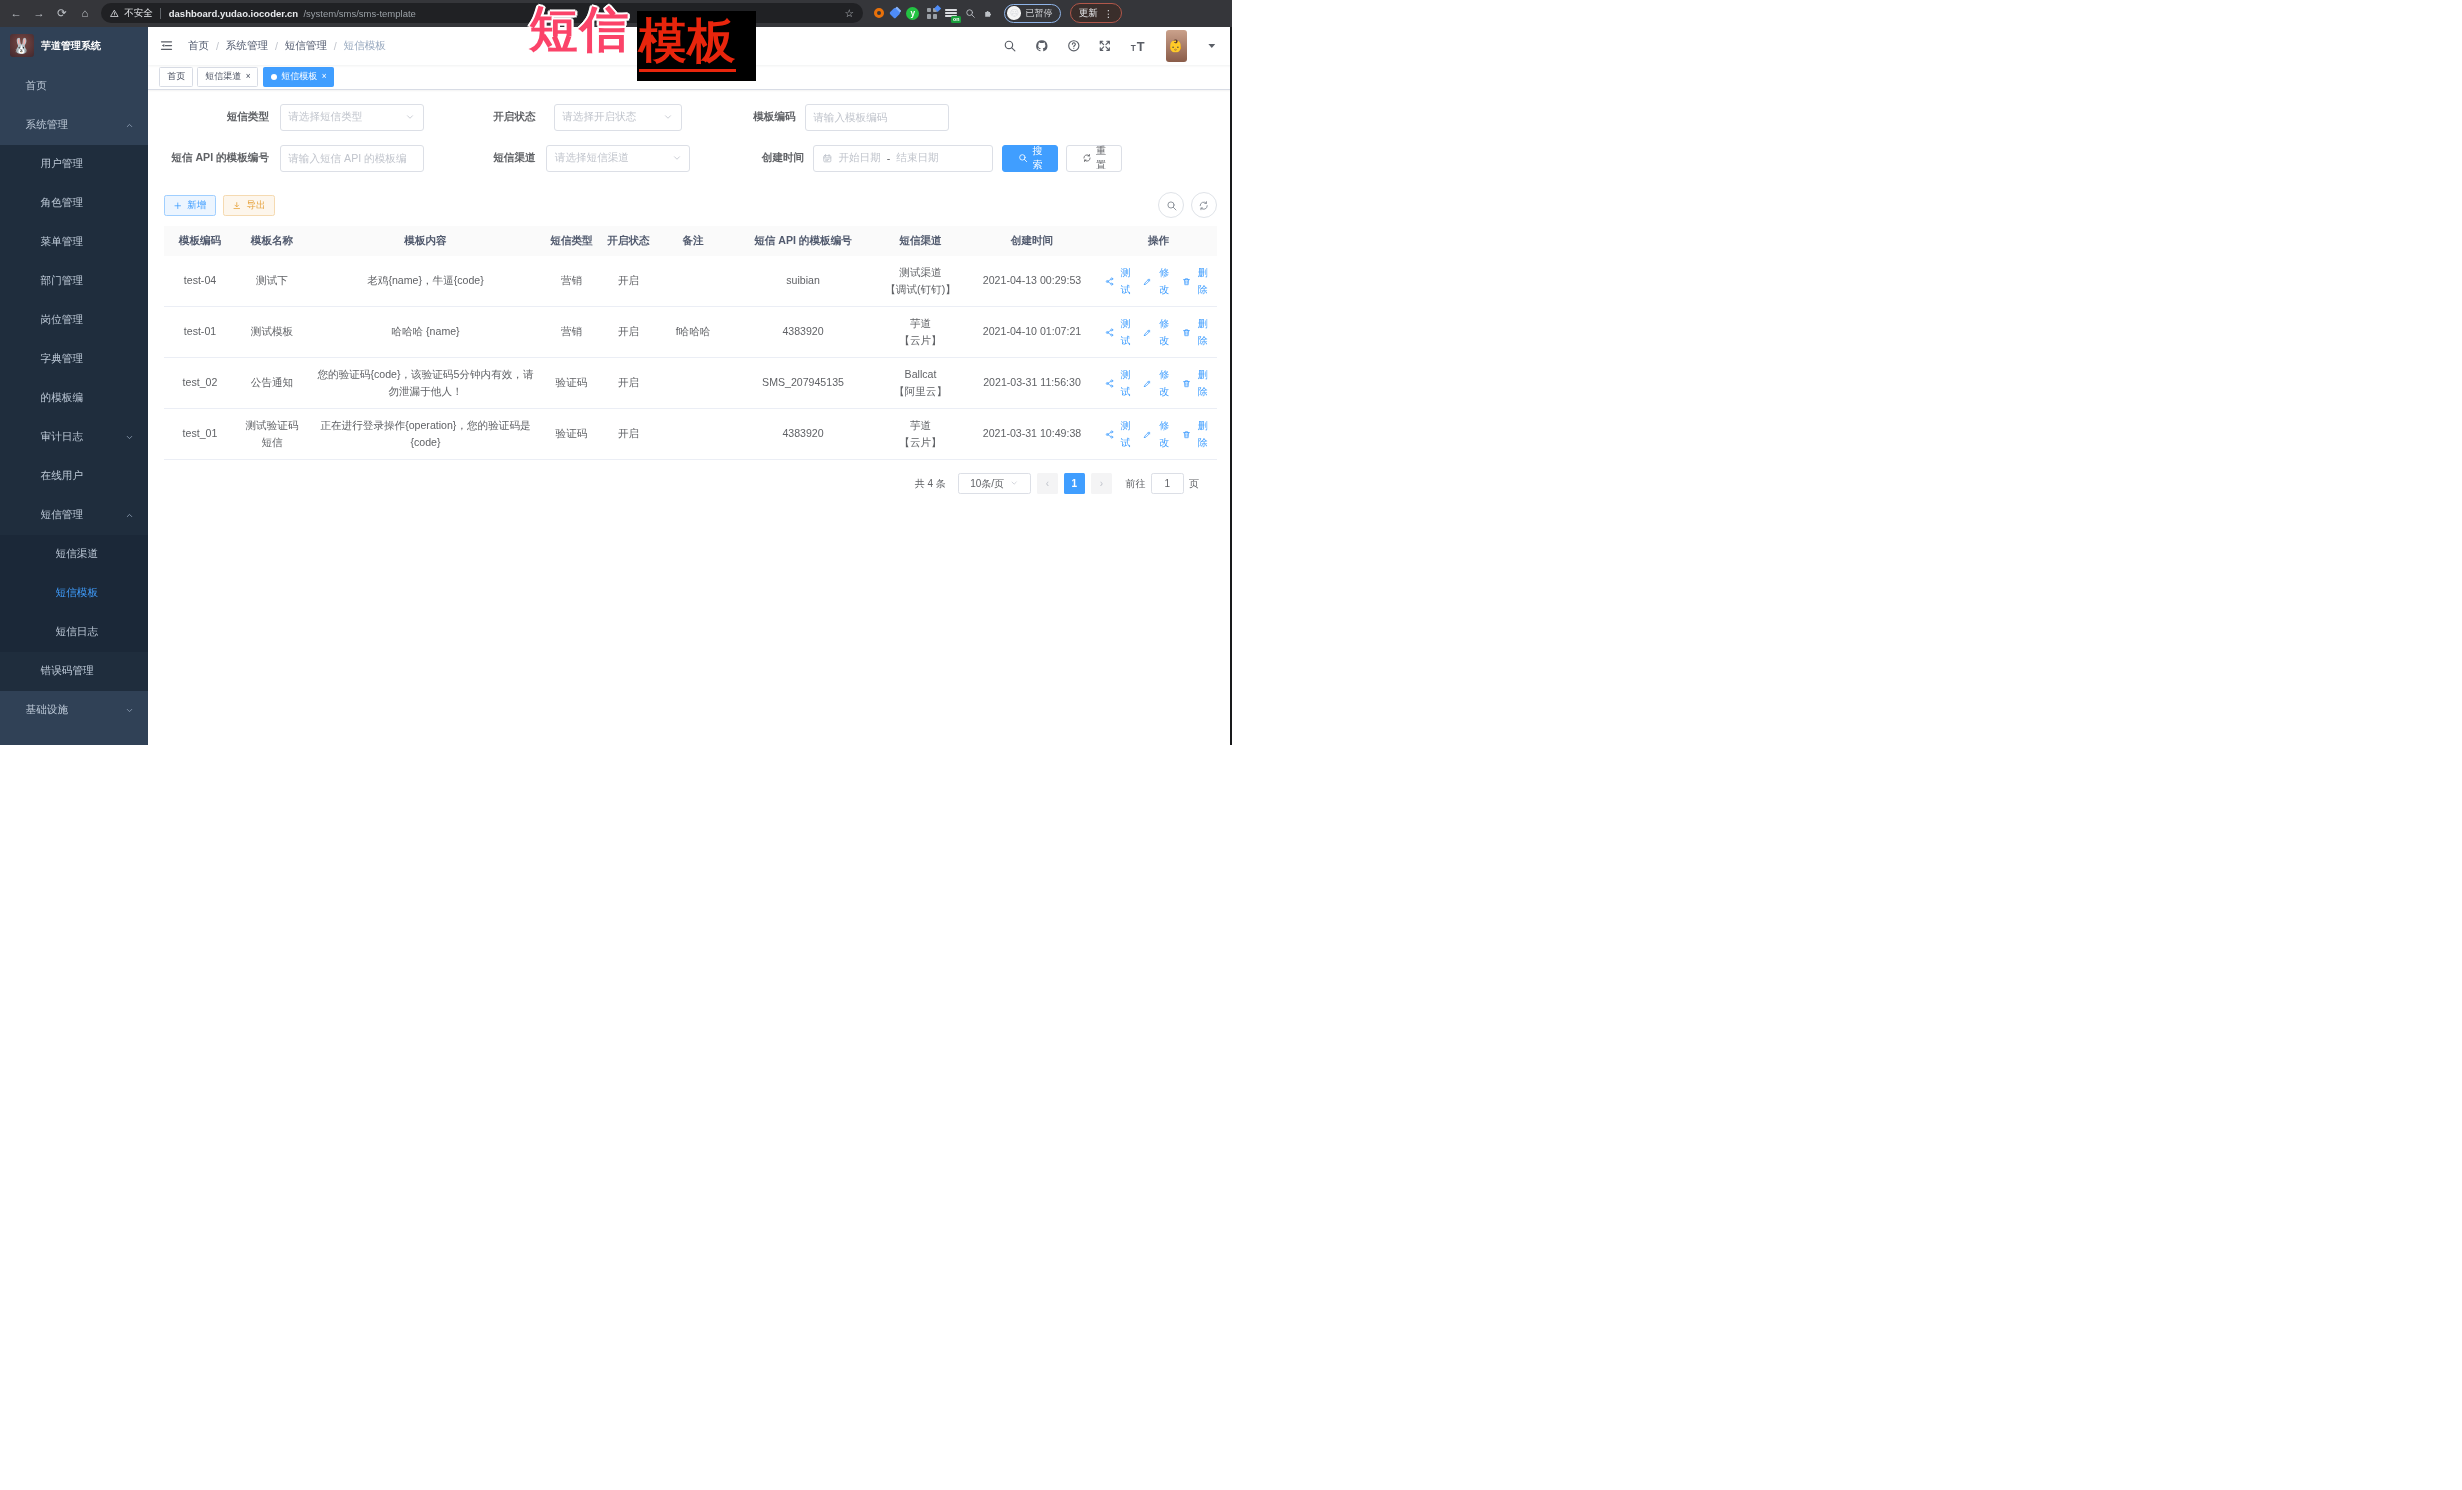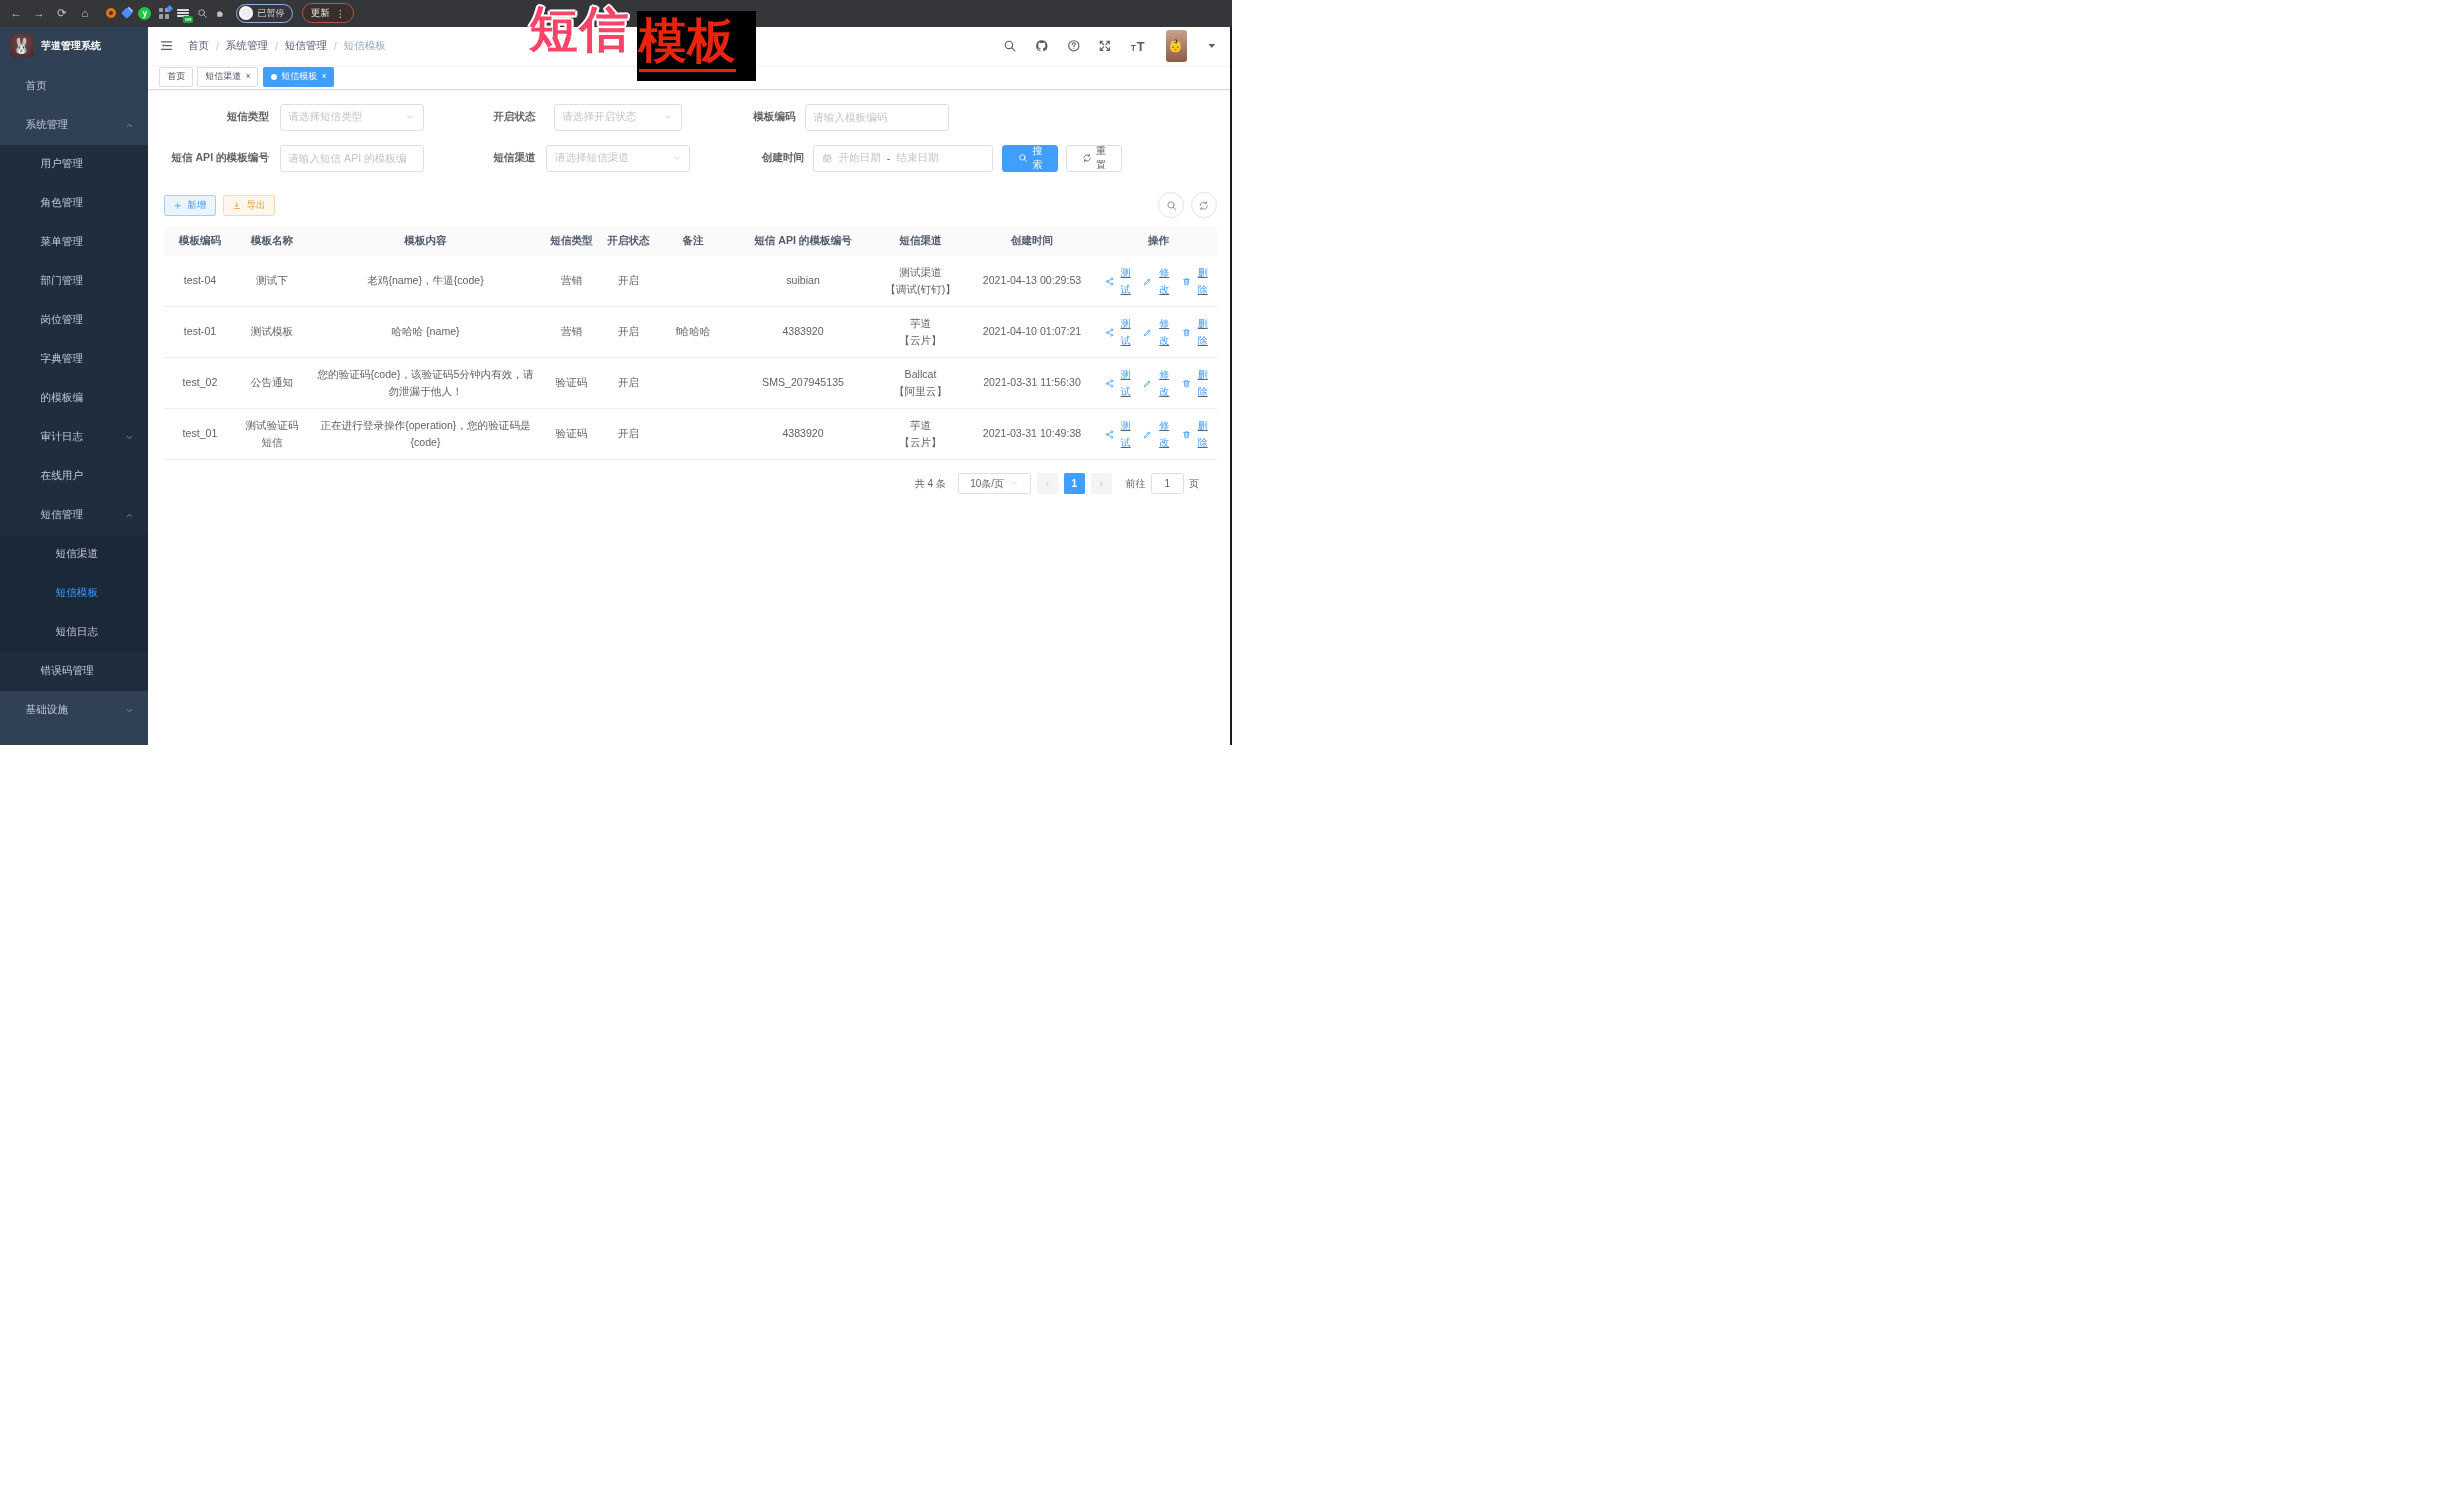--- a/index.html
+++ b/index.html
@@ -109,21 +109,21 @@
   .tool-right { margin-left:auto; display:flex; gap:6.8px; }
 
   .dtable { margin-top:7.6px; width:1053px; font-size:10.6px; color:#606266; }
   .t-head { display:flex; background:#fafafa; height:30px; align-items:center; color:#515a6e; font-weight:bold; }
   .t-head .th, .t-row .td { display:flex; align-items:center; justify-content:center; text-align:center;
           padding:0 4.5px; line-height:17.4px; }
   .t-row { display:flex; min-height:51px; align-items:center; border-bottom:0.8px solid #ebeef5; }
   .t-row .td { flex-wrap:wrap; }
   .act-link { color:#409eff; font-size:10px; display:inline-flex; align-items:center; gap:2.3px; cursor:pointer; }
   .act-link .icon { font-size:9px; }
-  .td .actions { display:flex; gap:7.6px; justify-content:space-between; width:100%;text-decoration:underline; }
+  .td .actions { display:flex; gap:7.6px; justify-content:space-between; width:100%; }
   .chan { width:100%; text-align:center; line-height:16.7px; }
 
   .pagination { margin-top:13px; display:flex; align-items:center; justify-content:flex-end; gap:6px;
           font-size:10px; color:#606266; padding-right:18px; }
   .pg-total { margin-right:6px; }
   .pg-sizer { width:73px; height:21px; border:0.8px solid #dcdfe6; border-radius:2.3px; display:flex;
           align-items:center; justify-content:center; gap:6px; color:#606266; font-size:10px; cursor:pointer; }
   .pg-sizer .caret { color:#c0c4cc; font-size:8.3px; }
   .pg-btn { min-width:21px; height:21px; border-radius:1.5px; background:#f4f4f5; color:#c0c4cc;
           display:flex; align-items:center; justify-content:center; font-size:10px; cursor:pointer; }
@@ -143,20 +143,35 @@
                       0 -2.3px 0 #fff,0 2.3px 0 #fff,-2.3px 0 0 #fff,2.3px 0 0 #fff; }
 </style>
 </head>
 <body>
 
 <div class="chrome">
   <div class="nav-btn">←</div>
   <div class="nav-btn">→</div>
   <div class="nav-btn">⟳</div>
   <div class="nav-btn">⌂</div>
+  <div class="url-pill">
+    <span class="warn icon">
+        <svg viewBox="0 0 24 24">
+          <path d="M12 4L21.5 20h-19z" fill="none" stroke="currentColor" stroke-width="2" stroke-linecap="round" stroke-linejoin="round"></path>
+          <path d="M12 10v4.5" fill="none" stroke="currentColor" stroke-width="2" stroke-linecap="round" stroke-linejoin="round"></path>
+          <circle cx="12" cy="17.3" r="0.8" fill="currentColor" stroke="none"></circle>
+        </svg>
+      </span>
+    <span>不安全</span>
+    <span class="sep"></span>
+    <span class="url-host">dashboard.yudao.iocoder.cn</span>
+      <span class="url-path">/system/sms/sms-template</span>
+    <span class="spacer"></span>
+    <span class="star">☆</span>
+  </div>
   <div class="ext-row">
     <div class="ext-ring"></div>
     <div class="ext-gem"></div>
     <div class="ext-green">y</div>
     <div class="ext-grid">
         <i></i>
         <i></i>
         <i></i>
         <i></i>
         <span class="gem2"></span>

